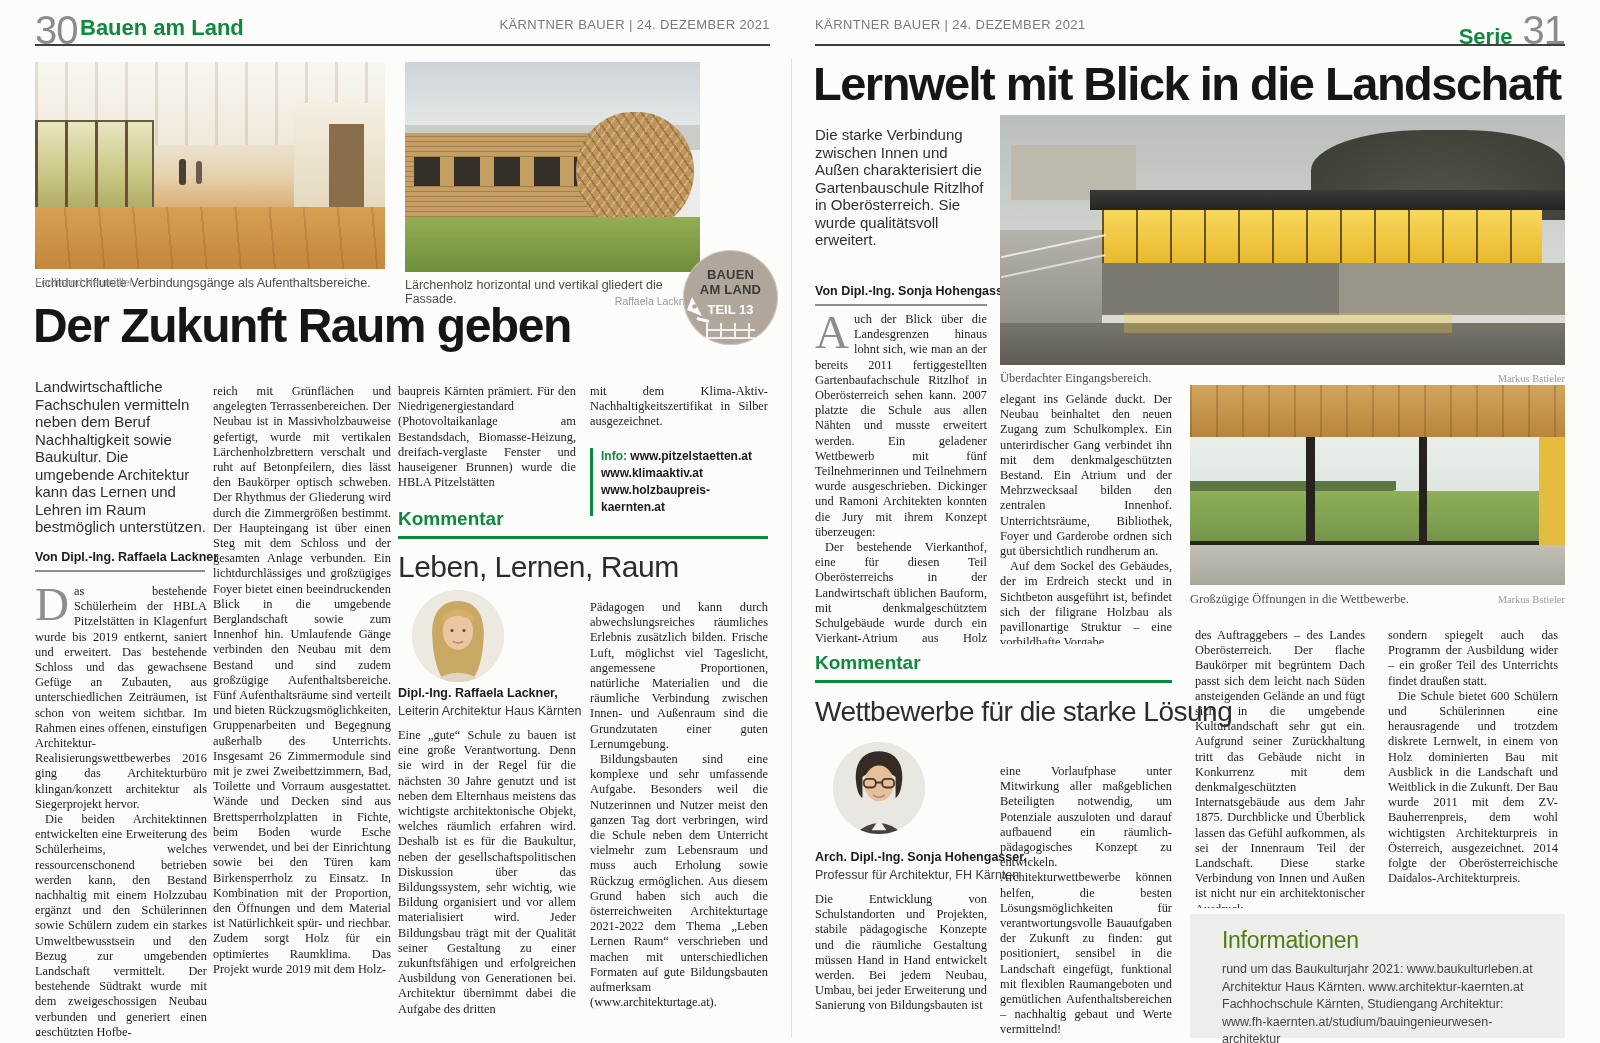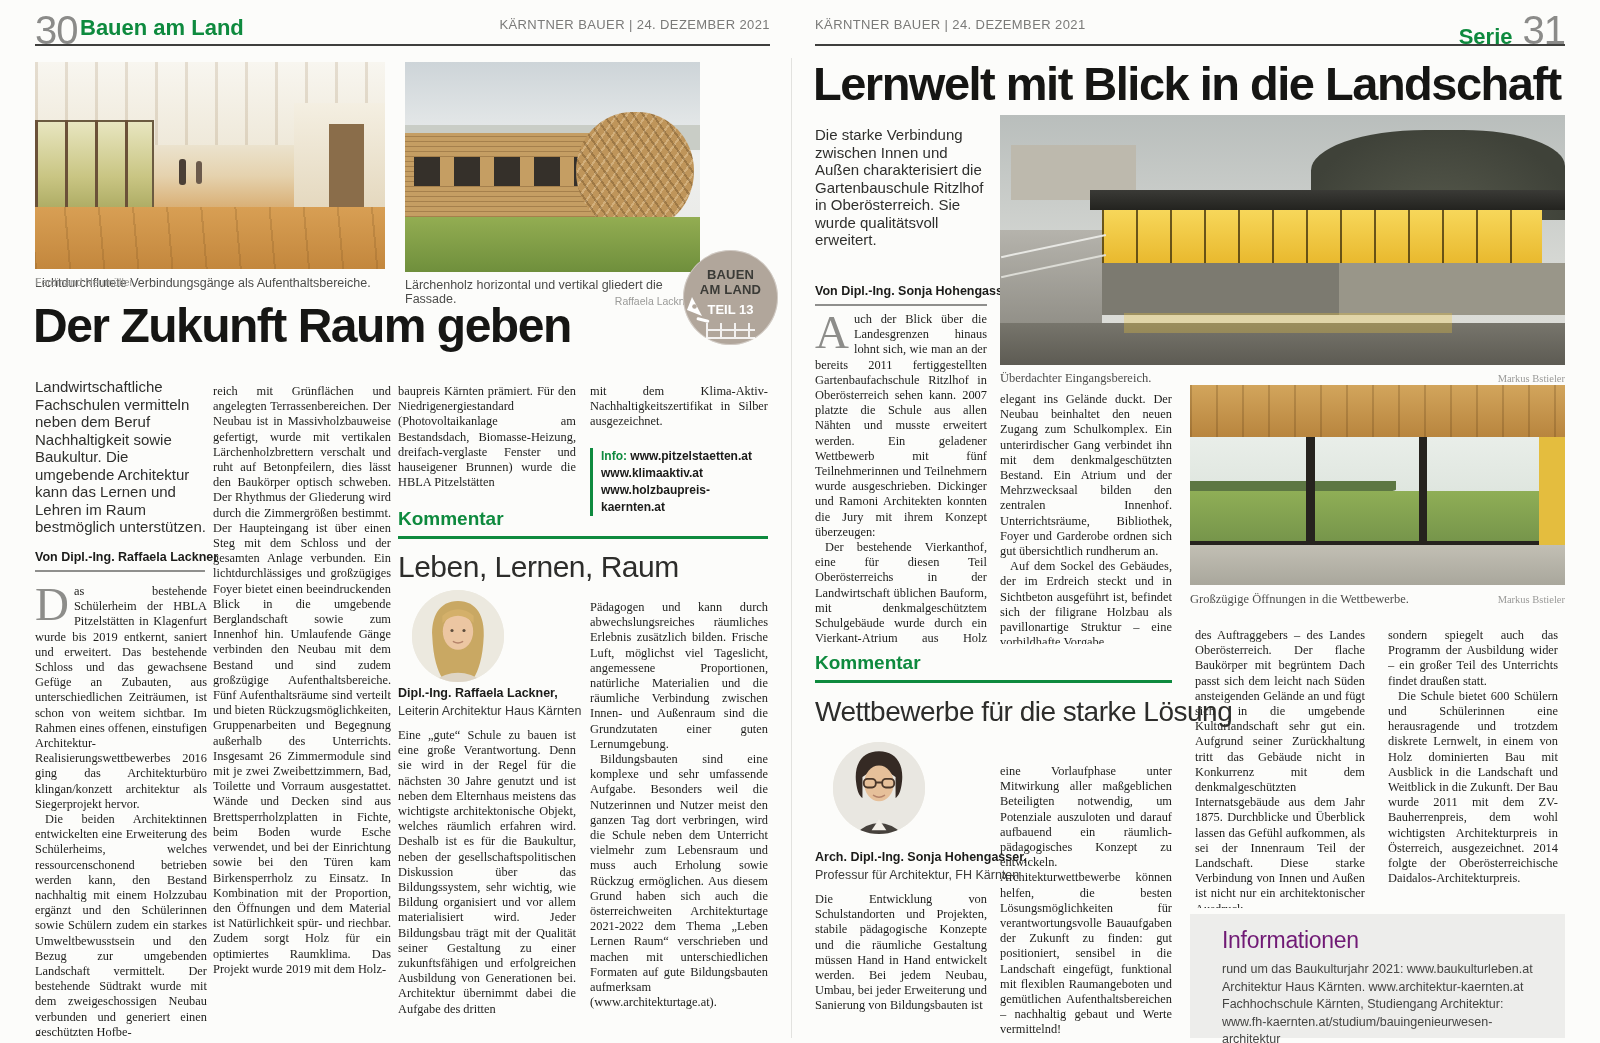--- a/index.html
+++ b/index.html
@@ -30,21 +30,21 @@
   .cred-r{font-size:12.5px; color:#3b3b39;}
   .infobar{border-left:3px solid var(--green); padding-left:8px; font-size:12px; line-height:17px; font-weight:700; color:#1b1b19;}
   .infobar .lbl{color:var(--green);}
   .ph{position:absolute; overflow:hidden; background:#d8d8d4;}
   .ph>div{position:absolute;}
   .portrait{border-radius:50%; overflow:hidden; background:#ebe8df;}
   .badge{border-radius:50%; background:#b1a69b; text-align:center; box-shadow:0 0 0 1px rgba(255,255,255,.4) inset;}
   .badge .bl{font-size:13px; font-weight:800; color:#3b3b37; line-height:15px; letter-spacing:.2px;}
   .badge .bw{font-size:13px; font-weight:800; color:#ffffff; line-height:15px;}
   .infobox2{background:#ededeb; padding:13px 18px 10px 32px;}
-  .infobox2 h3{font-size:23px; font-weight:400; color:#701a75; margin-bottom:7px; letter-spacing:-.3px;}
+  .infobox2 h3{font-size:23px; font-weight:400; color:#4d7c0f; margin-bottom:7px; letter-spacing:-.3px;}
   .infobox2 .ln{display:block; font-size:12.5px; line-height:17.5px; color:#454543;}
 </style>
 </head>
 <body>
 
 <div class="canvas">
 
   <div class="abs pagenum" style="left:35px;top:8px">30</div>
   <div class="abs section" style="left:80px;top:15px">Bauen am Land</div>
   <div class="abs masthead" style="left:430px;top:17px;width:340px;text-align:right">KÄRNTNER BAUER  |  24. DEZEMBER 2021</div>

